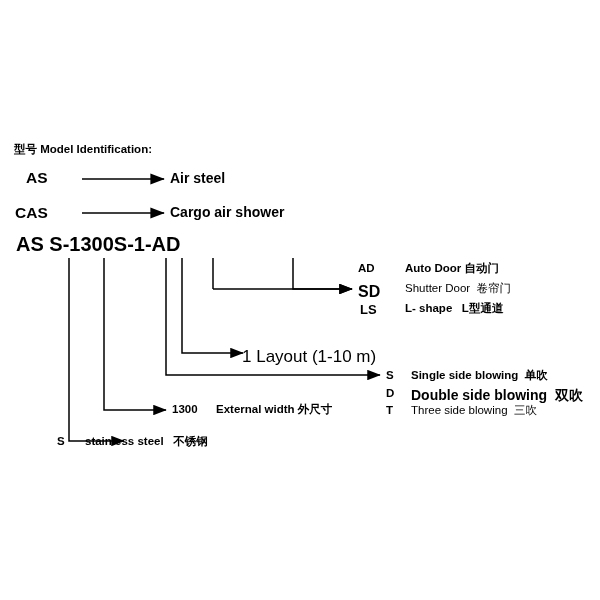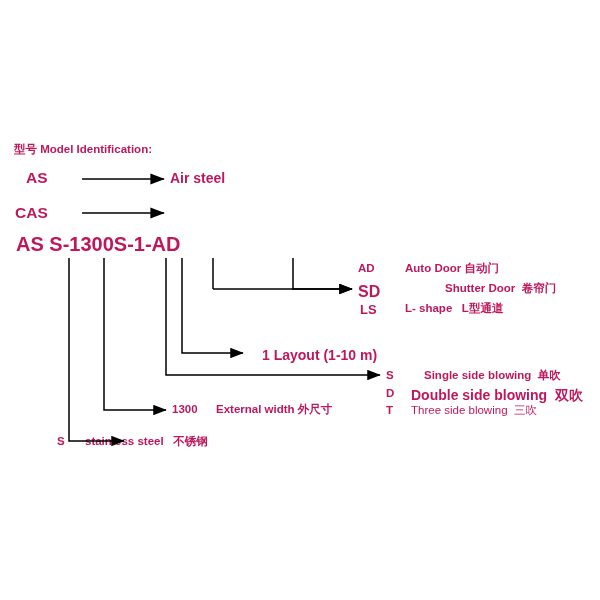--- a/index.html
+++ b/index.html
@@ -6,21 +6,21 @@
     margin: 0;
     padding: 0;
     background: #ffffff;
   }
   #page {
     position: relative;
     width: 600px;
     height: 600px;
     background: #ffffff;
     font-family: "Liberation Sans", sans-serif;
-    color: #be185d;
+    color: #000000;
     overflow: hidden;
   }
   .txt {
     position: absolute;
     white-space: pre;
     line-height: 1;
   }
   
   .heading {
     left: 14px;
@@ -58,28 +58,28 @@
     left: 16px;
     top: 234px;
     font-size: 20px;
     font-weight: bold;
     letter-spacing: 0px;
   }
   
   .door-ad-code  { left: 358px; top: 263px; font-size: 11.5px; font-weight: bold; }
   .door-ad-text  { left: 405px; top: 263px; font-size: 11.5px; font-weight: bold; }
   .door-sd-code  { left: 358px; top: 284px; font-size: 16px; font-weight: bold; }
-  .door-sd-text  { left: 405px; top: 283px; font-size: 11.5px; font-weight: bold; margin-left: 40px; }
+  .door-sd-text  { left: 405px; top: 283px; font-size: 11.5px; font-weight: normal; }
   .door-ls-code  { left: 360px; top: 303px; font-size: 13px; font-weight: bold; }
   .door-ls-text  { left: 405px; top: 303px; font-size: 11.5px; font-weight: bold; }
   
-  .layout-text { left: 262px; top: 348px; font-size: 14px; font-weight: bold; }
+  .layout-text { left: 242px; top: 348px; font-size: 17px; font-weight: normal; }
   
   .blow-s-code { left: 386px; top: 370px; font-size: 11.5px; font-weight: bold; }
-  .blow-s-text { left: 411px; top: 370px; font-size: 11.5px; font-weight: bold; margin-left: 13px; }
+  .blow-s-text { left: 411px; top: 370px; font-size: 11.5px; font-weight: bold; }
   .blow-d-code { left: 386px; top: 388px; font-size: 11.5px; font-weight: bold; }
   .blow-d-text { left: 411px; top: 388px; font-size: 14px; font-weight: bold; }
   .blow-t-code { left: 386px; top: 405px; font-size: 11.5px; font-weight: bold; }
   .blow-t-text { left: 411px; top: 405px; font-size: 11.5px; font-weight: normal; }
   
   .width-code { left: 172px; top: 404px; font-size: 11.5px; font-weight: bold; }
   .width-text { left: 216px; top: 404px; font-size: 11.5px; font-weight: bold; }
   
   .steel-code { left: 57px; top: 436px; font-size: 11.5px; font-weight: bold; }
   .steel-text { left: 85px; top: 436px; font-size: 11.5px; font-weight: bold; }
@@ -96,20 +96,21 @@
 <body>
 
 <div id="page">
 
   <div class="txt heading">型号 Model Identification:</div>
 
   <div class="txt lbl-as">AS</div>
   <div class="txt lbl-airshower">Air steel</div>
 
   <div class="txt lbl-cas">CAS</div>
+  <div class="txt lbl-cargo">Cargo air shower</div>
 
   <div class="txt model-code">AS S-1300S-1-AD</div>
 
   <div class="txt door-ad-code">AD</div>
   <div class="txt door-ad-text">Auto Door 自动门</div>
   <div class="txt door-sd-code">SD</div>
   <div class="txt door-sd-text">Shutter Door  卷帘门</div>
   <div class="txt door-ls-code">LS</div>
   <div class="txt door-ls-text">L- shape   L型通道</div>
 

